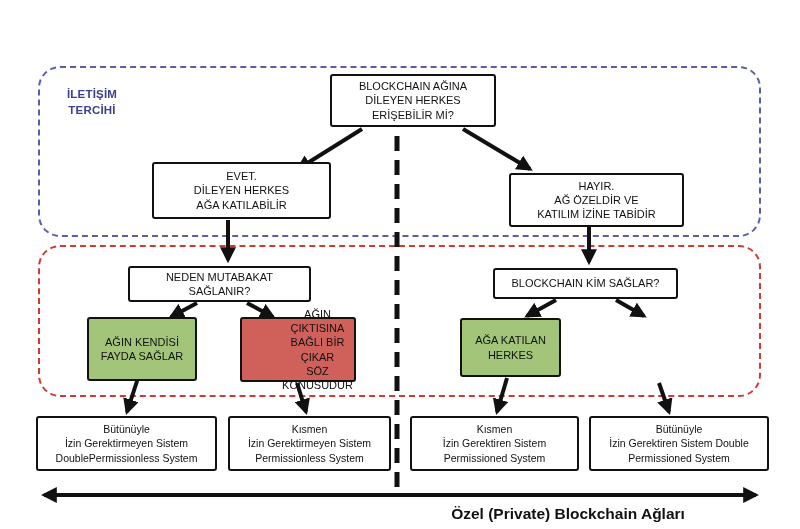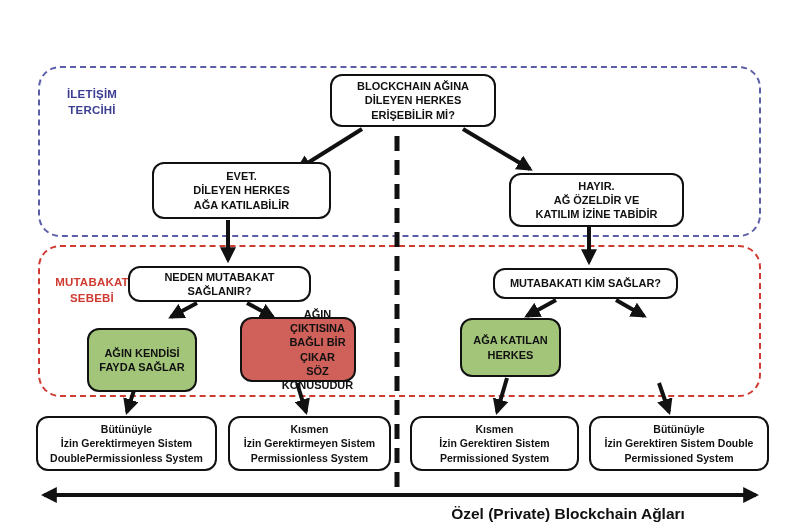--- a/index.html
+++ b/index.html
@@ -11,22 +11,22 @@
   .region.blue{border:2px dashed #5b5ea6;left:38px;top:34px;width:719px;height:167px;}
   .region.red{border:2px dashed #cf3a31;left:38px;top:213px;width:719px;height:148px;}
   .region-label{
     position:absolute;font-weight:bold;font-size:11.5px;line-height:1.35;
     text-align:center;white-space:pre-line;letter-spacing:.2px;
   }
   .region-label.blue{color:#3c3e92;left:50px;top:55px;width:84px;}
   .region-label.red{color:#cf3a31;left:40px;top:243px;width:104px;}
   .node{
     position:absolute;display:flex;align-items:center;justify-content:center;
-    background:#ffffff;border:2.5px solid #111111;border-radius:12px;
-    font-weight:bold;color:#111111;text-align:center;
+    background:#ffffff;border:2.5px solid #111111;border-radius:3px;
+    font-weight:normal;color:#111111;text-align:center;
     font-size:11px;line-height:1.3;white-space:pre-line;box-sizing:border-box;
     padding:2px 4px;
   }
   .node.green{background:#a2c579;}
   .node.redfill{background:#d0605a;padding-left:43px;}
   .node.outcome{font-size:10.5px;line-height:1.35;border-width:2px;}
   svg.wires{position:absolute;left:0;top:0;pointer-events:none;}
   .axis-label{
     position:absolute;font-weight:bold;font-size:15.5px;color:#111111;
     text-align:center;top:473px;width:280px;
@@ -35,22 +35,20 @@
 </head>
 <body>
 
 <div class="canvas">
 
   <div class="region blue"></div>
   <div class="region red"></div>
 
   <div class="region-label blue">İLETİŞİM
 TERCİHİ</div>
-  <div class="region-label red">MUTABAKAT
-SEBEBİ</div>
 
   <svg class="wires" width="800" height="529" viewBox="0 0 800 529">
     <defs>
       <marker id="ah" viewBox="0 0 10 10" refX="8" refY="5" markerWidth="4" markerHeight="4" orient="auto-start-reverse">
         <path d="M0,0 L10,5 L0,10 z" fill="#111111"></path>
       </marker>
     </defs>
 
     <line x1="362" y1="97" x2="298" y2="137" stroke="#111111" stroke-width="4" marker-end="url(#ah)"></line>
     <line x1="463" y1="97" x2="530" y2="137" stroke="#111111" stroke-width="4" marker-end="url(#ah)"></line>
@@ -82,23 +80,23 @@
 DİLEYEN HERKES
 AĞA KATILABİLİR</div>
 
   <div class="node" style="left:509px;top:141px;width:175px;height:54px;">HAYIR.
 AĞ ÖZELDİR VE
 KATILIM İZİNE TABİDİR</div>
 
   <div class="node" style="left:128px;top:234px;width:183px;height:36px;">NEDEN MUTABAKAT
 SAĞLANIR?</div>
 
-  <div class="node" style="left:493px;top:236px;width:185px;height:31px;">MUTABAKATI KİM SAĞLAR?</div>
+  <div class="node" style="left:493px;top:236px;width:185px;height:31px;">BLOCKCHAIN KİM SAĞLAR?</div>
 
-  <div class="node green" style="left:87px;top:296px;width:110px;height:64px;">AĞIN KENDİSİ
+  <div class="node green" style="left:87px;top:285px;width:110px;height:64px;">AĞIN KENDİSİ
 FAYDA SAĞLAR</div>
 
   <div class="node redfill" style="left:240px;top:285px;width:116px;height:65px;">AĞIN ÇIKTISINA
 BAĞLI BİR ÇIKAR
 SÖZ KONUSUDUR</div>
 
   <div class="node green" style="left:460px;top:286px;width:101px;height:59px;">AĞA KATILAN
 HERKES</div>
 
 

